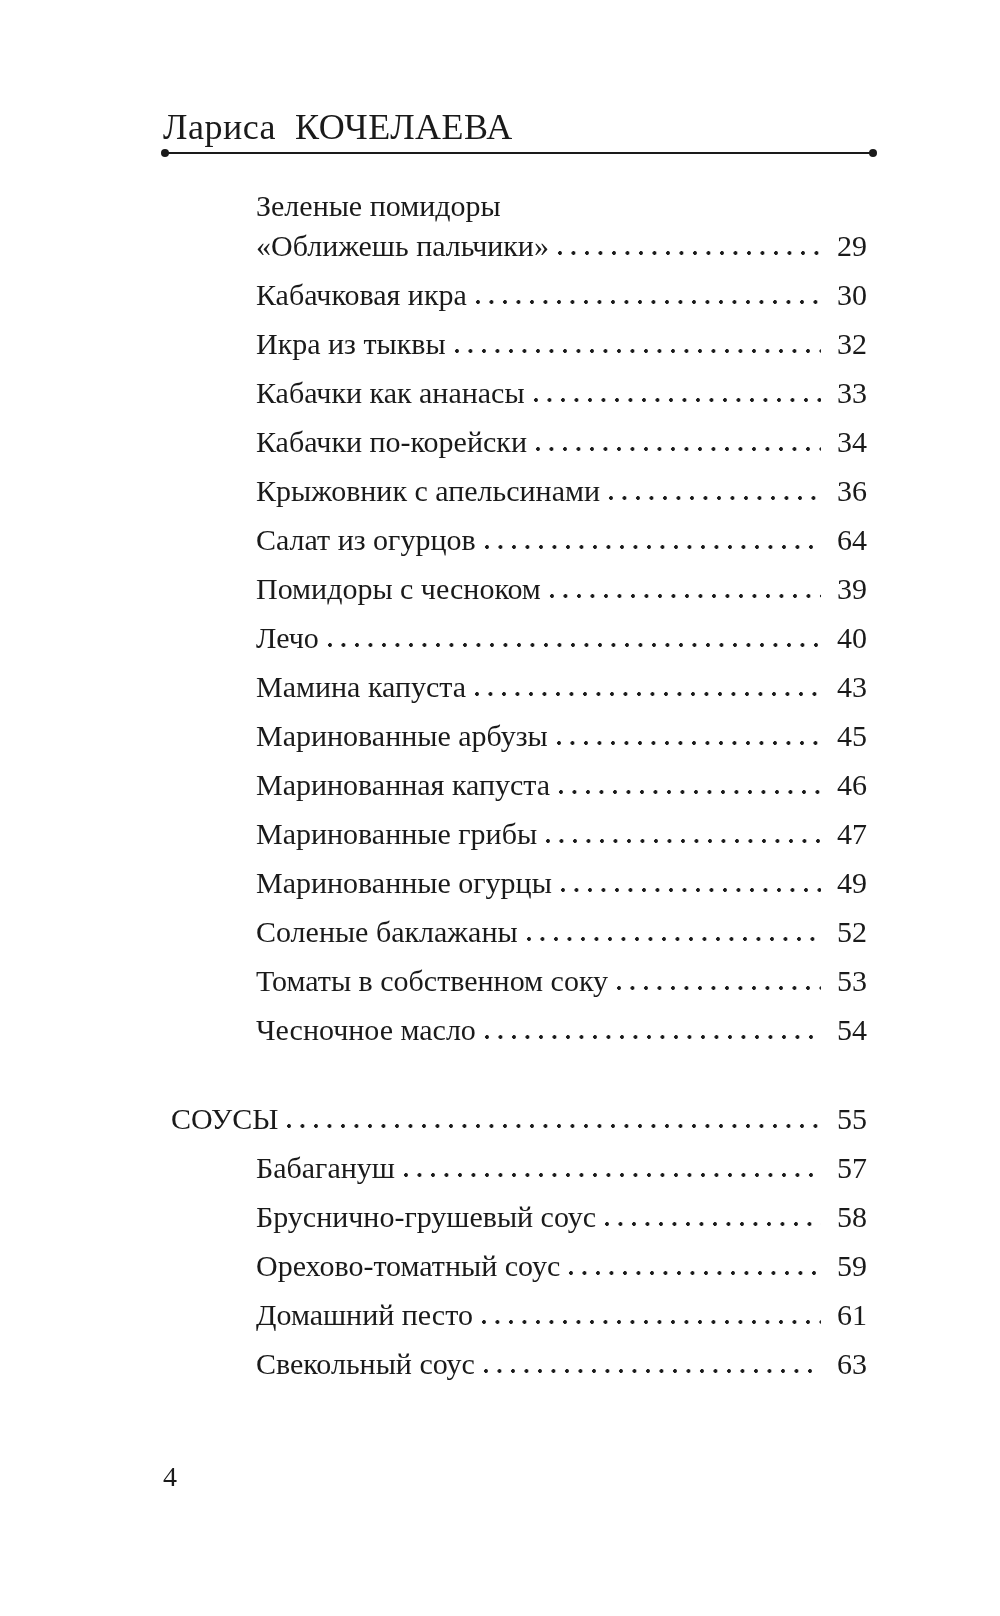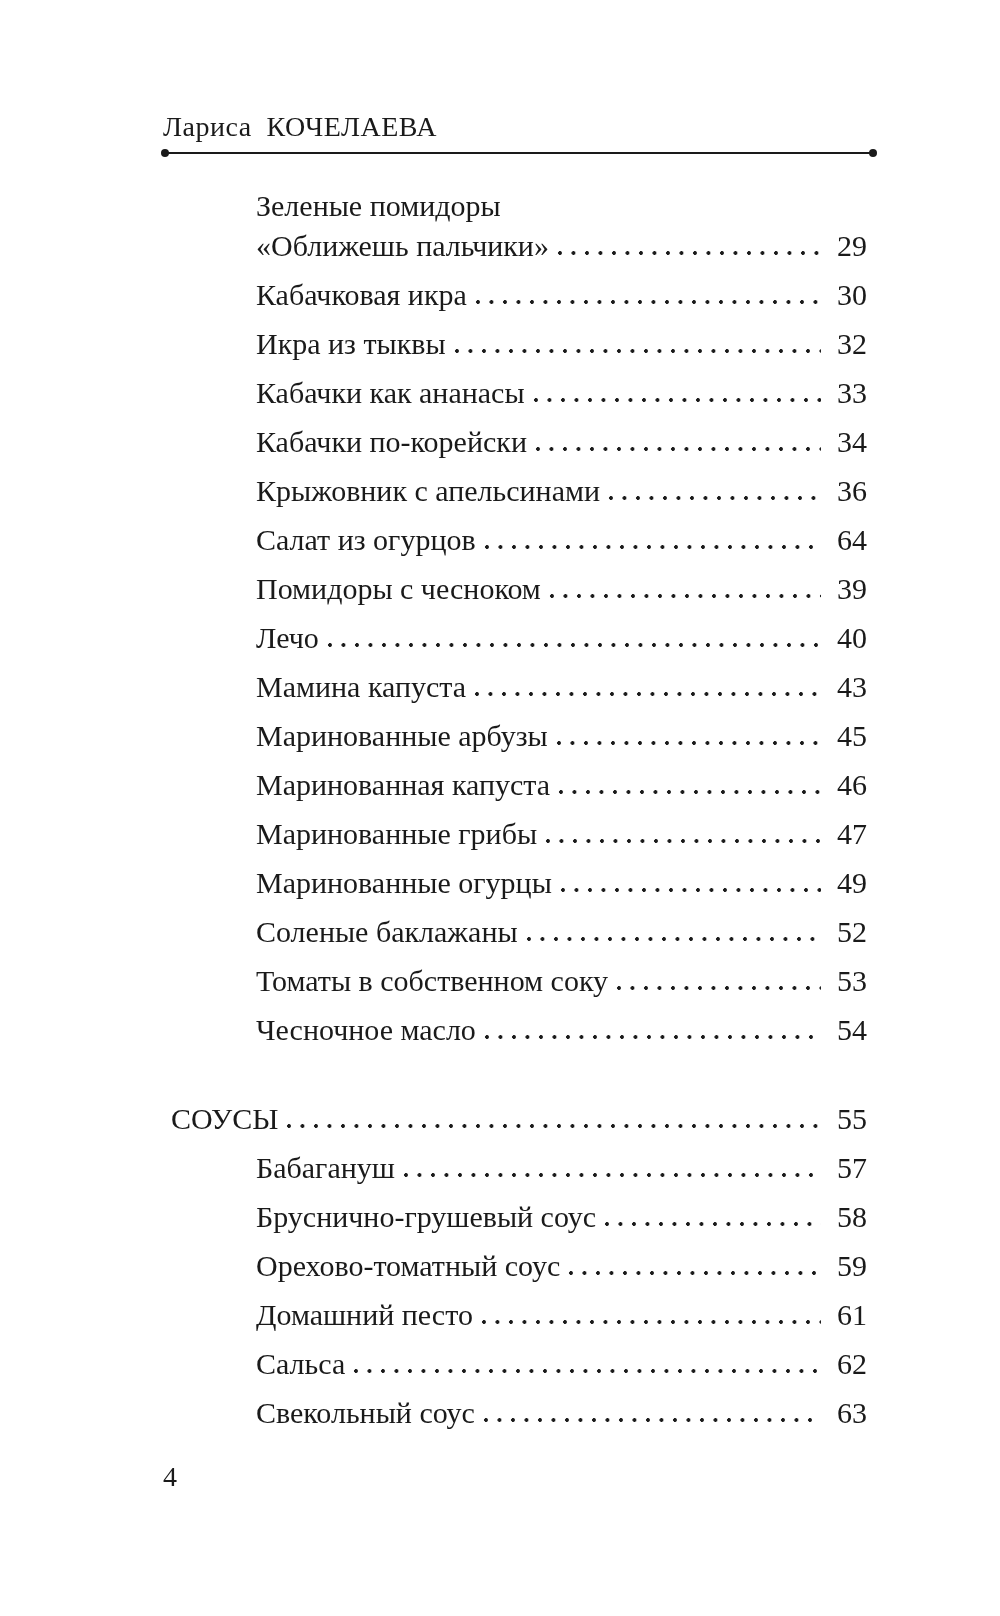--- a/index.html
+++ b/index.html
@@ -14,21 +14,21 @@
     background: #ffffff;
     color: #1a1a1a;
     font-family: "Liberation Serif", "DejaVu Serif", serif;
     overflow: hidden;
   }
   
   .author {
     position: absolute;
     left: 163px;
     top: 112px;
-    font-size: 28px;
+    font-size: 36px;
     line-height: 30px;
     white-space: pre;
     letter-spacing: 0.5px;
   }
   .rule {
     position: absolute;
     left: 163px;
     top: 152px;
     width: 712px;
     height: 2px;
@@ -296,28 +296,20 @@
 
     <div class="entry indent">
 
       <div class="row">
         <span class="title">Домашний песто</span>
         <span class="leader"></span>
         <span class="pagenum">61</span>
       </div>
     </div>
 
-    <div class="entry indent">
-
-      <div class="row">
-        <span class="title">Сальса</span>
-        <span class="leader"></span>
-        <span class="pagenum">62</span>
-      </div>
-    </div>
 
     <div class="entry indent">
 
       <div class="row">
         <span class="title">Свекольный соус</span>
         <span class="leader"></span>
         <span class="pagenum">63</span>
       </div>
     </div>
   </div>

